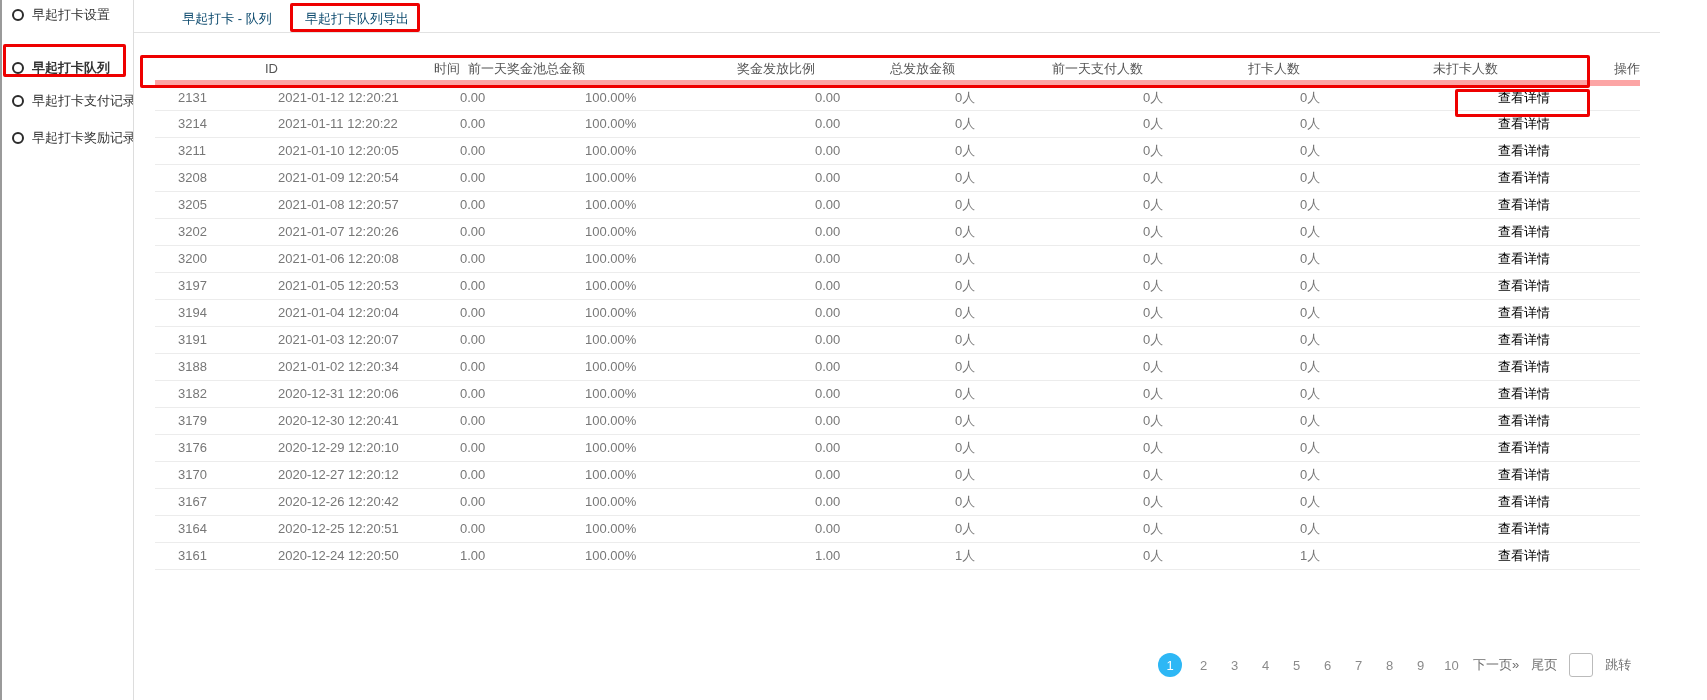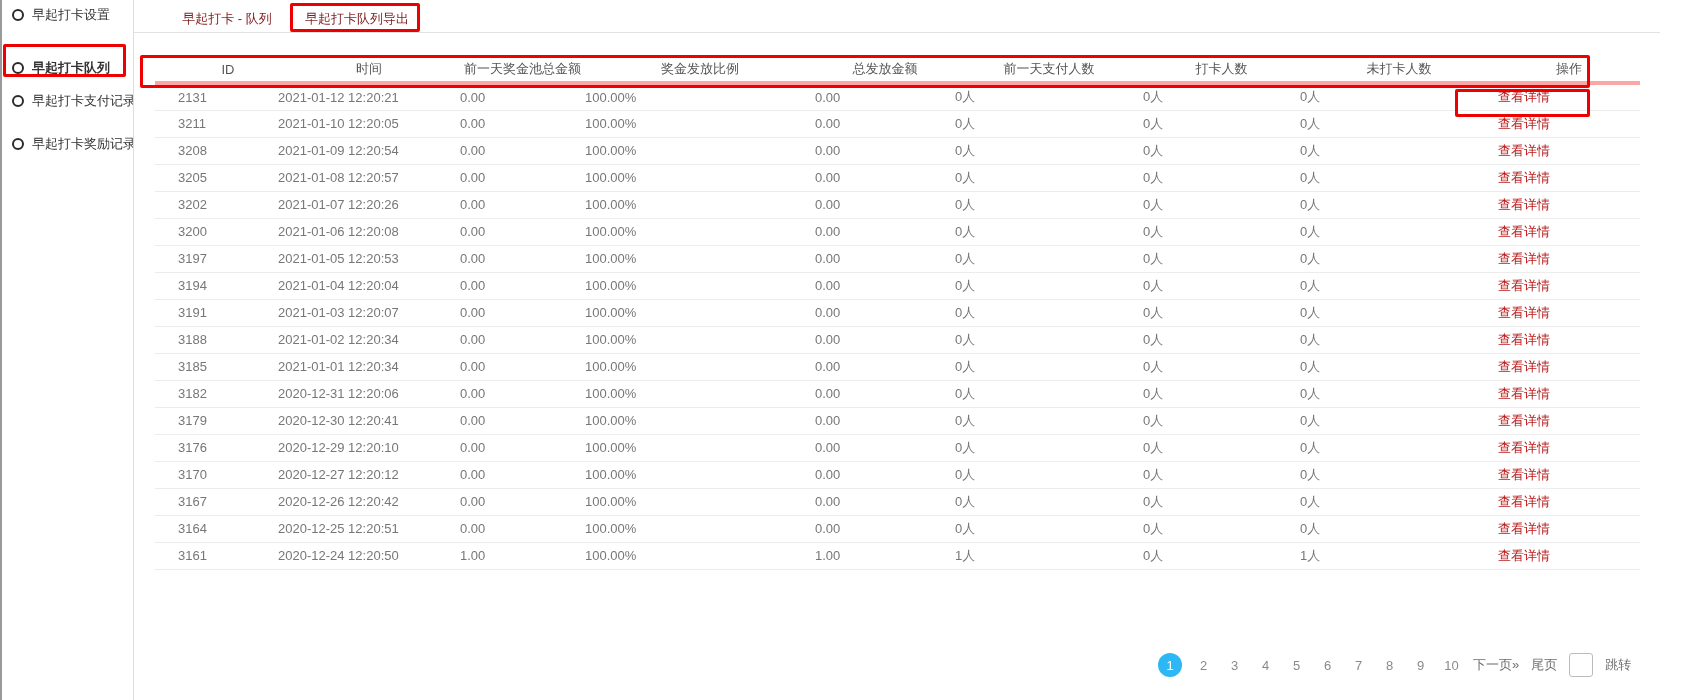--- a/index.html
+++ b/index.html
@@ -16,35 +16,35 @@
   .side-item { position:absolute; left:10px; height:22px; display:flex; align-items:center;
                font-size:13px; color:#333; white-space:nowrap; cursor:pointer; }
   .side-item .radio { width:12px; height:12px; border:2px solid #2b2b2b; border-radius:50%;
                       margin-right:8px; flex:0 0 auto; background:#fff; }
   .side-item.active { font-weight:bold;margin-top:10px; }
 
   
   .tabbar { position:absolute; left:134px; top:0; width:1526px; height:33px;
             border-bottom:1px solid #e2e2e2; background:#fff; }
   .tab { position:absolute; top:0; height:38px; display:flex; align-items:center; justify-content:center;
-         font-size:13px; color:#7f1d1d; cursor:pointer; white-space:nowrap; }
+         font-size:13px; color:#0c4a6e; cursor:pointer; white-space:nowrap; }
   .tab-1 { left:52px; width:82px; }
   .tab-2 { left:160px; width:126px; }
 
   
   .table-wrap { position:absolute; left:155px; top:57px; width:1485px; }
   table { border-collapse:collapse; table-layout:fixed; width:1485px; }
   col.c1{width:123px;} col.c2{width:182px;} col.c3{width:125px;} col.c4{width:230px;}
   col.c5{width:140px;} col.c6{width:188px;} col.c7{width:157px;} col.c8{width:198px;} col.c9{width:142px;}
-  th { height:26px; font-size:13px; font-weight:normal; color:#555; text-align:center;
-       white-space:nowrap; overflow:hidden; border-bottom:4px solid #fca5a5; }
+  th { height:26px; font-size:13px; font-weight:normal; color:#555; text-align:right;
+       white-space:nowrap; overflow:hidden; border-bottom:6px solid #fca5a5; }
   td { height:27px; font-size:13px; color:#777; text-align:left; white-space:nowrap;
        overflow:hidden; border-bottom:1px solid #ececec; background:#fff; }
   th:first-child, td:first-child { padding-left:23px; }
-  a.detail { color:#b91c1c; text-decoration:none; cursor:pointer; }
+  a.detail { color:#000000; text-decoration:none; cursor:pointer; }
 
   
   .pager { position:absolute; left:1158px; top:651px; height:28px; display:flex;
            align-items:center; gap:12px; font-size:13px; color:#888; }
   .page-cur { width:24px; height:24px; border-radius:50%; background:#2db7f5; color:#fff;
               display:flex; align-items:center; justify-content:center; font-size:13px; cursor:pointer; }
   .page-num { width:19px; text-align:center; cursor:pointer; color:#8a8a8a; }
   .pager-link { color:#6f6f6f; cursor:pointer; white-space:nowrap; }
   .jump-input { width:24px; height:24px; border:1px solid #bbb; border-radius:3px; background:#fff;
                 font-size:13px; text-align:center; color:#555; }
@@ -70,21 +70,21 @@
       <span>早起打卡设置</span>
     </div>
     <div class="side-item active" style="top:47px">
       <span class="radio"></span>
       <span>早起打卡队列</span>
     </div>
     <div class="side-item" style="top:90px">
       <span class="radio"></span>
       <span>早起打卡支付记录</span>
     </div>
-    <div class="side-item" style="top:133px">
+    <div class="side-item" style="top:127px">
       <span class="radio"></span>
       <span>早起打卡奖励记录</span>
     </div>
   </div>
   <div class="side-divider"></div>
 
   <div class="tabbar">
     <div class="tab tab-1">
       <span>早起打卡 - 队列</span>
     </div>
@@ -125,20 +125,31 @@
             <td>2021-01-12 12:20:21</td>
             <td>0.00</td>
             <td>100.00%</td>
             <td>0.00</td>
             <td>0人</td>
             <td>0人</td>
             <td>0人</td>
             <td><a class="detail">查看详情</a></td>
           </tr>
           <tr>
+            <td>3214</td>
+            <td>2021-01-11 12:20:22</td>
+            <td>0.00</td>
+            <td>100.00%</td>
+            <td>0.00</td>
+            <td>0人</td>
+            <td>0人</td>
+            <td>0人</td>
+            <td><a class="detail">查看详情</a></td>
+          </tr>
+          <tr>
             <td>3211</td>
             <td>2021-01-10 12:20:05</td>
             <td>0.00</td>
             <td>100.00%</td>
             <td>0.00</td>
             <td>0人</td>
             <td>0人</td>
             <td>0人</td>
             <td><a class="detail">查看详情</a></td>
           </tr>
@@ -215,31 +226,20 @@
             <td>100.00%</td>
             <td>0.00</td>
             <td>0人</td>
             <td>0人</td>
             <td>0人</td>
             <td><a class="detail">查看详情</a></td>
           </tr>
           <tr>
             <td>3188</td>
             <td>2021-01-02 12:20:34</td>
-            <td>0.00</td>
-            <td>100.00%</td>
-            <td>0.00</td>
-            <td>0人</td>
-            <td>0人</td>
-            <td>0人</td>
-            <td><a class="detail">查看详情</a></td>
-          </tr>
-          <tr>
-            <td>3185</td>
-            <td>2021-01-01 12:20:34</td>
             <td>0.00</td>
             <td>100.00%</td>
             <td>0.00</td>
             <td>0人</td>
             <td>0人</td>
             <td>0人</td>
             <td><a class="detail">查看详情</a></td>
           </tr>
           <tr>
             <td>3182</td>

